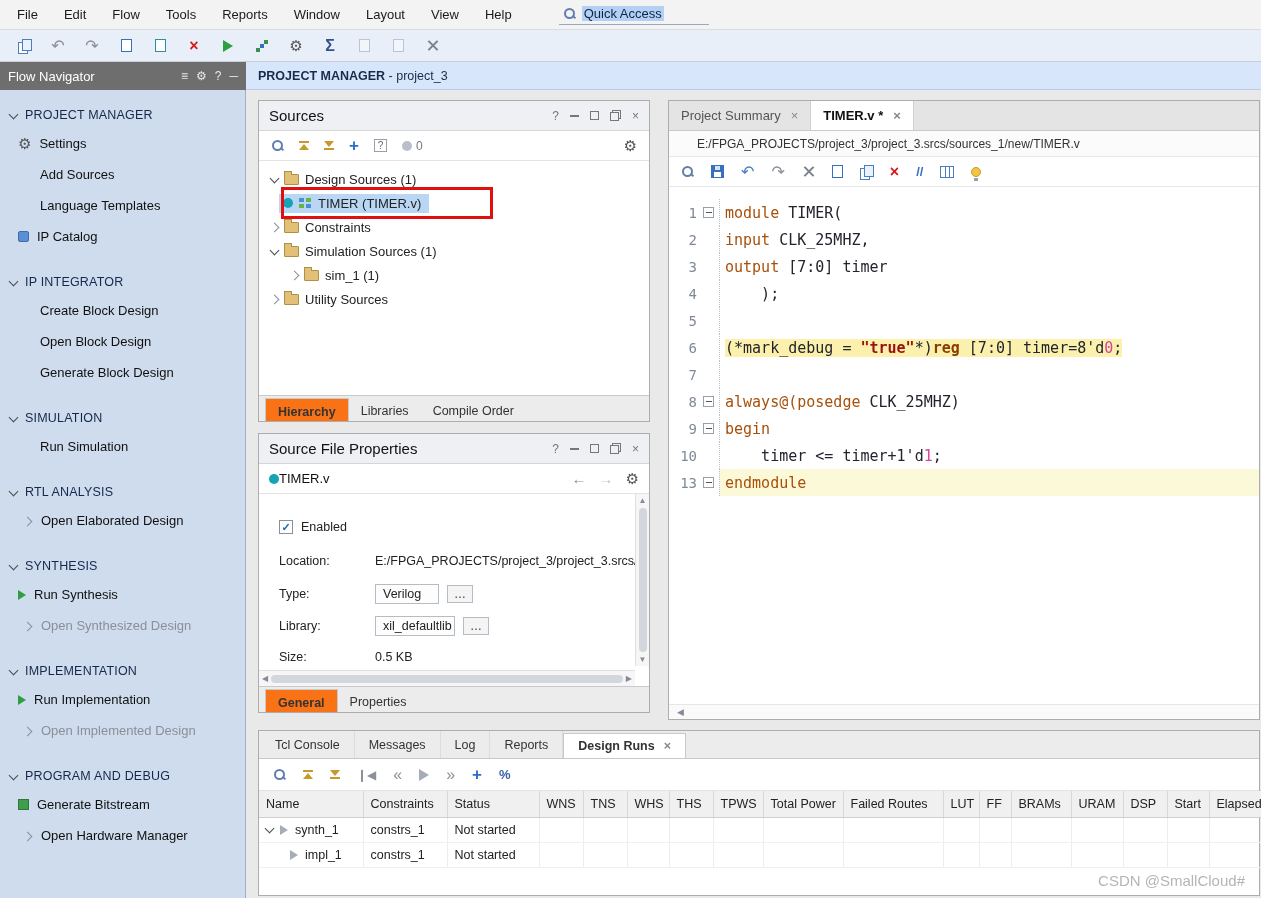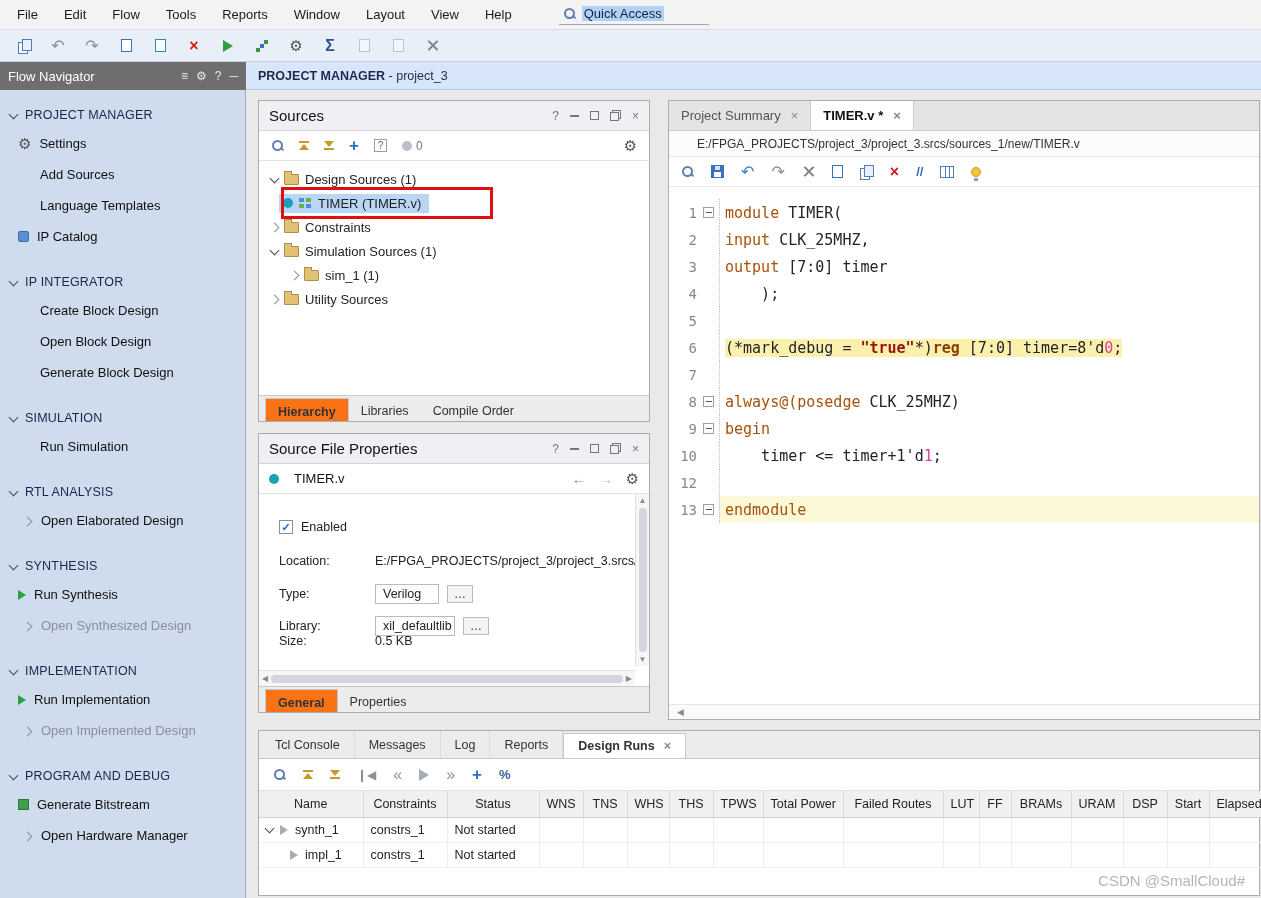--- a/index.html
+++ b/index.html
@@ -101,21 +101,21 @@
 
   
   .sources-panel{left:12px;top:10px;width:392px;height:322px}
   .tree{flex:1;position:relative;padding-top:6px;overflow:hidden}
   .trow{height:24px;display:flex;align-items:center;gap:6px;padding-left:12px;font-size:13px}
   .tsel{display:inline-flex;align-items:center;gap:6px;background:#b9d7f4;padding:2px 8px 2px 4px}
   .red-box{position:absolute;left:22px;top:26px;width:212px;height:32px;border:3px solid #e01010;pointer-events:none}
 
   
   .props-panel{left:12px;top:343px;width:392px;height:280px}
-  .props-sub{height:30px;border-bottom:1px solid #e3e3e3;display:flex;align-items:center;gap:15px;padding:0 10px;flex:none}
+  .props-sub{height:30px;border-bottom:1px solid #e3e3e3;display:flex;align-items:center;gap:0;padding:0 10px;flex:none}
   .props-sub .nav{margin-left:auto;display:flex;gap:12px;align-items:center;color:#8a95a6;font-size:15px}
   .props-body{flex:1;position:relative;font-size:12.5px}
   .prow{position:absolute;display:flex;align-items:center;gap:8px}
   .pl{color:#222}
   .pv-box{border:1px solid #b5bcc6;background:#fdfdfd;padding:2px 7px;font-size:12.5px}
   .dots-btn{border:1px solid #b5bcc6;background:#f4f4f4;padding:1px 6px;font-size:12px;color:#333}
   .vscroll{position:absolute;right:0;top:0;bottom:20px;width:14px;border-left:1px solid #e0e0e0;background:#f6f6f6;display:flex;flex-direction:column;align-items:center;justify-content:space-between;padding:2px 0;font-size:8px;color:#889}
   .vthumb{width:8px;flex:1;margin:3px 0;background:#d3d7dd;border-radius:4px}
   .hscroll{position:absolute;left:0;right:14px;bottom:0;height:16px;border-top:1px solid #e0e0e0;background:#f6f6f6;display:flex;align-items:center;padding:0 3px;font-size:8px;color:#889;gap:3px}
   .hthumb{height:8px;flex:1;background:#d3d7dd;border-radius:4px}
@@ -142,21 +142,21 @@
   .num{color:#d6459a}
   .escroll{height:15px;border-top:1px solid #e6e6e6;display:flex;align-items:center;padding-left:8px;color:#889;font-size:9px;flex:none;background:#fafafa}
 
   
   .bottom-panel{left:12px;top:640px;width:1002px;height:166px}
   .btabs{height:28px;background:#ececec;display:flex;align-items:stretch;border-bottom:1px solid #c9c9c9;padding-left:2px;flex:none}
   .btab{padding:0 14px;display:flex;align-items:center;gap:9px;font-size:12.5px;color:#333;border-right:1px solid #dcdcdc}
   .btab.active{background:#fff;font-weight:bold;border:1px solid #c9c9c9;border-bottom:none;margin-top:2px}
   .btoolbar{height:32px;display:flex;align-items:center;gap:17px;padding-left:14px;border-bottom:1px solid #e3e3e3;flex:none}
   .runs-table{border-collapse:collapse;table-layout:fixed;width:1002px;font-size:12.5px}
-  .runs-table th{height:26px;background:#f0f0f0;border-right:1px solid #d8d8d8;border-bottom:1px solid #cfcfcf;font-weight:normal;color:#222;text-align:center;padding:0 7px;overflow:hidden;white-space:nowrap}
+  .runs-table th{height:26px;background:#f0f0f0;border-right:1px solid #d8d8d8;border-bottom:1px solid #cfcfcf;font-weight:normal;color:#222;text-align:left;padding:0 7px;overflow:hidden;white-space:nowrap}
   .runs-table td{height:25px;border-right:1px solid #ededed;border-bottom:1px solid #f0f0f0;padding:0 7px;overflow:hidden;white-space:nowrap}
   .namecell{display:flex;align-items:center;gap:7px}
   .indent2{padding-left:24px}
 
   .watermark{position:absolute;right:16px;top:872px;color:#b5b5b5;font-size:15px}
 </style>
 </head>
 <body>
 
 <div class="app">
@@ -434,21 +434,21 @@
         <div class="prow" style="left:20px;top:90px">
           <span class="pl" style="width:88px">Type:</span>
           <span class="pv-box" style="width:64px">Verilog</span>
           <span class="dots-btn">…</span>
         </div>
         <div class="prow" style="left:20px;top:122px">
           <span class="pl" style="width:88px">Library:</span>
           <span class="pv-box" style="width:80px">xil_defaultlib</span>
           <span class="dots-btn">…</span>
         </div>
-        <div class="prow" style="left:20px;top:140px">
+        <div class="prow" style="left:20px;top:156px">
           <span class="pl" style="width:88px">Size:</span>
           <span>0.5 KB</span>
         </div>
         <div class="vscroll">
           <span>▲</span>
           <span class="vthumb"></span>
           <span>▼</span>
         </div>
         <div class="hscroll">
           <span>◀</span>
@@ -538,25 +538,20 @@
           <span class="lnum">9</span>
           <span class="fold">
               <span class="fbox"></span>
             </span>
           <span class="ctext"><span class="kw">begin</span></span>
         </div>
         <div class="cline">
           <span class="lnum">10</span>
           <span class="fold"></span>
           <span class="ctext"><span class="id">    timer &lt;= timer+1'd</span><span class="num">1</span><span class="id">;</span></span>
-        </div>
-        <div class="cline">
-          <span class="lnum">12</span>
-          <span class="fold"></span>
-          <span class="ctext"></span>
         </div>
         <div class="cline">
           <span class="lnum">13</span>
           <span class="fold">
               <span class="fbox"></span>
             </span>
           <span class="ctext hl-full"><span class="kw">endmodule</span></span>
         </div>
       </div>
       <div class="escroll">

